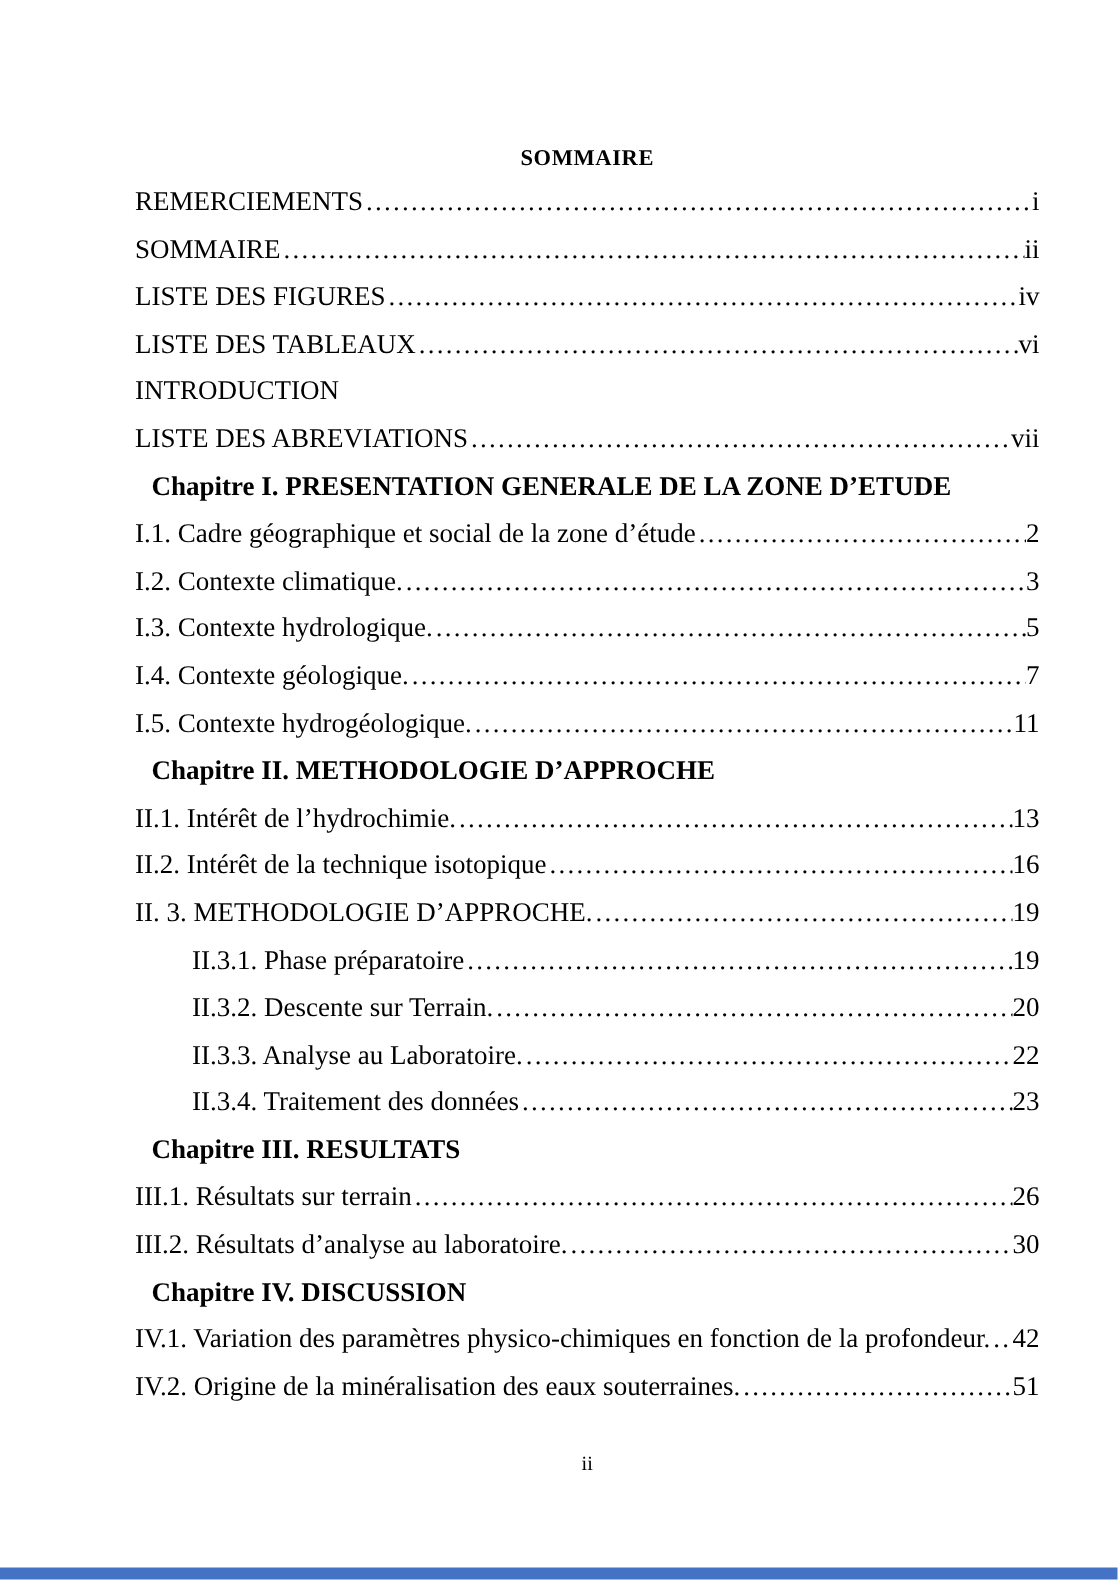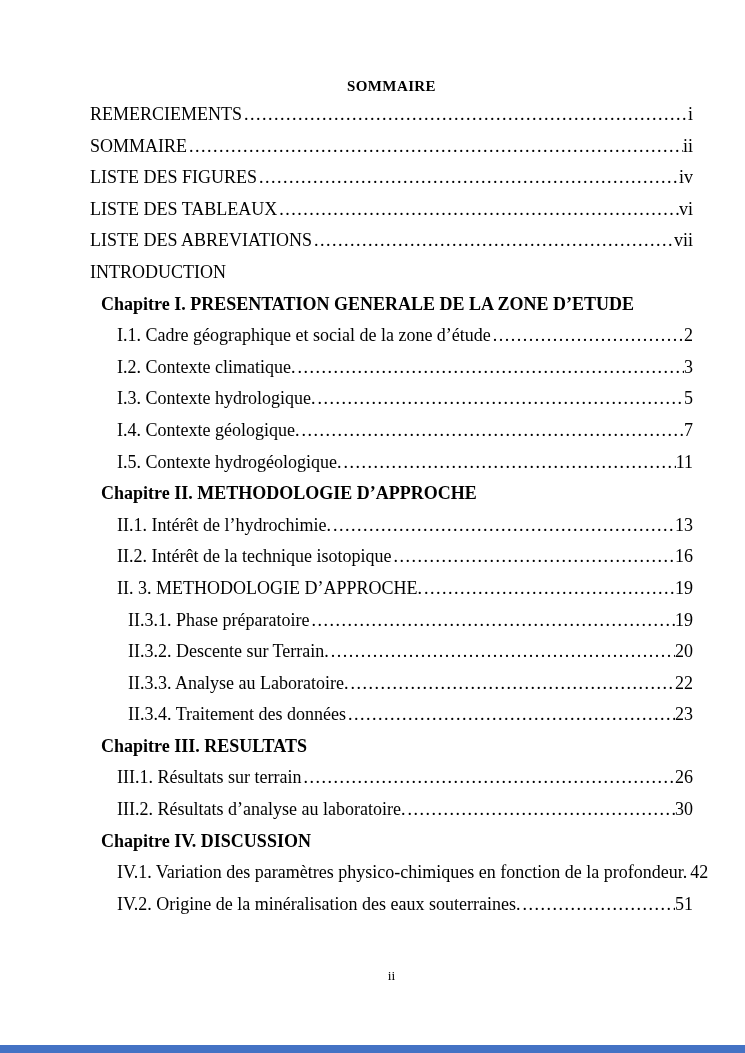--- a/index.html
+++ b/index.html
@@ -11,42 +11,42 @@
     height: 1053px;
     background: #ffffff;
     color: #000000;
     font-family: "Liberation Serif", serif;
     position: relative;
     overflow: hidden;
   }
   .content {
     position: absolute;
     left: 90px;
-    top: 76px;
+    top: 96px;
     width: 603px;
   }
   .doc-title {
     text-align: center;
     font-weight: bold;
     font-size: 15px;
     line-height: 20px;
     letter-spacing: 0.4px;
   }
   .toc-list {
     margin-top: 11px;
   }
   .toc-row {
     display: flex;
     align-items: baseline;
     font-size: 18px;
     line-height: 15px;
     margin-bottom: 16.6px;
   }
   .toc-row.level-1 { margin-left: 11px; text-align: right; }
-  .toc-row.level-2 { margin-left: 27px; }
+  .toc-row.level-2 { }
   .toc-row.level-3 { margin-left: 38px; align-items: flex-end; }
   .toc-row.bold { font-weight: bold; }
   .toc-label {
     white-space: nowrap;
   }
   .toc-dots {
     flex: 1 1 auto;
     overflow: hidden;
     white-space: nowrap;
     letter-spacing: 1.5px;
@@ -97,27 +97,27 @@
     <span class="toc-label">LISTE DES FIGURES</span>
     <span class="toc-dots"></span>
     <span class="toc-page">iv</span>
   </div>
       <div class="toc-row level-0">
     <span class="toc-label">LISTE DES TABLEAUX</span>
     <span class="toc-dots"></span>
     <span class="toc-page">vi</span>
   </div>
       <div class="toc-row level-0">
+    <span class="toc-label">INTRODUCTION</span>
+
+  </div>
+      <div class="toc-row level-0">
     <span class="toc-label">LISTE DES ABREVIATIONS</span>
     <span class="toc-dots"></span>
     <span class="toc-page">vii</span>
-  </div>
-      <div class="toc-row level-0">
-    <span class="toc-label">INTRODUCTION</span>
-
   </div>
       <div class="toc-row level-1 bold">
     <span class="toc-label">Chapitre I. PRESENTATION GENERALE DE LA ZONE D’ETUDE</span>
 
   </div>
       <div class="toc-row level-2">
     <span class="toc-label">I.1. Cadre géographique et social de la zone d’étude</span>
     <span class="toc-dots"></span>
     <span class="toc-page">2</span>
   </div>

